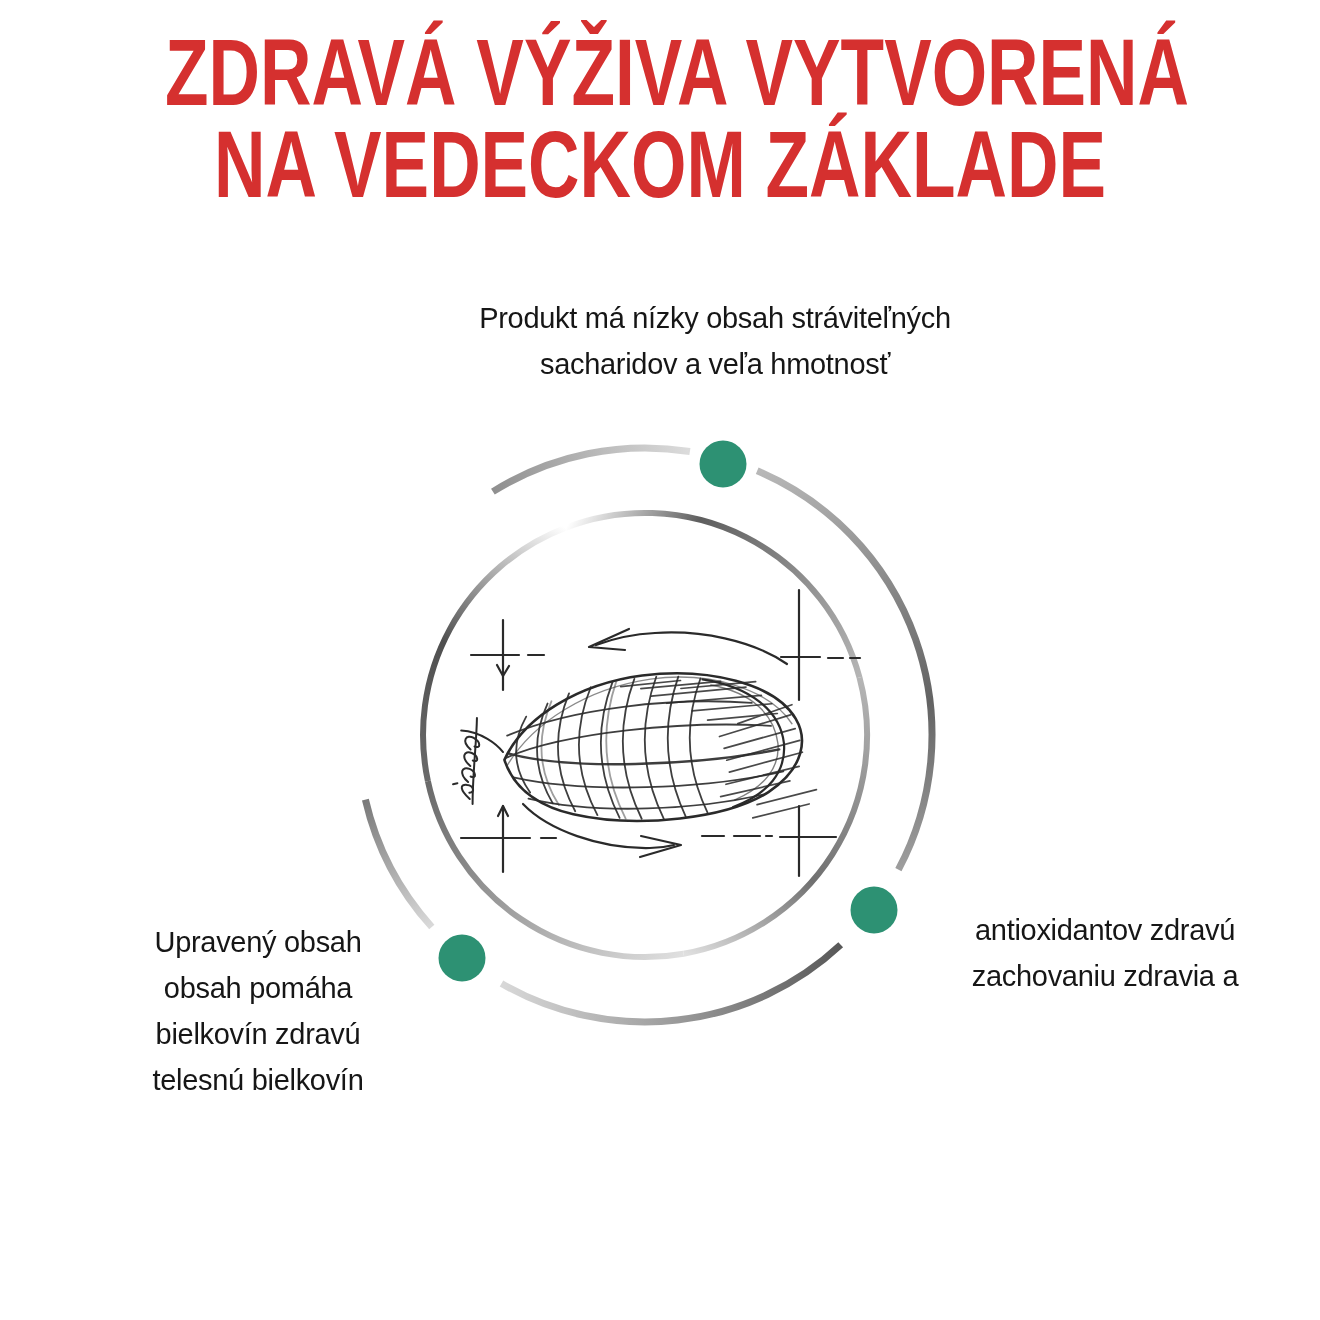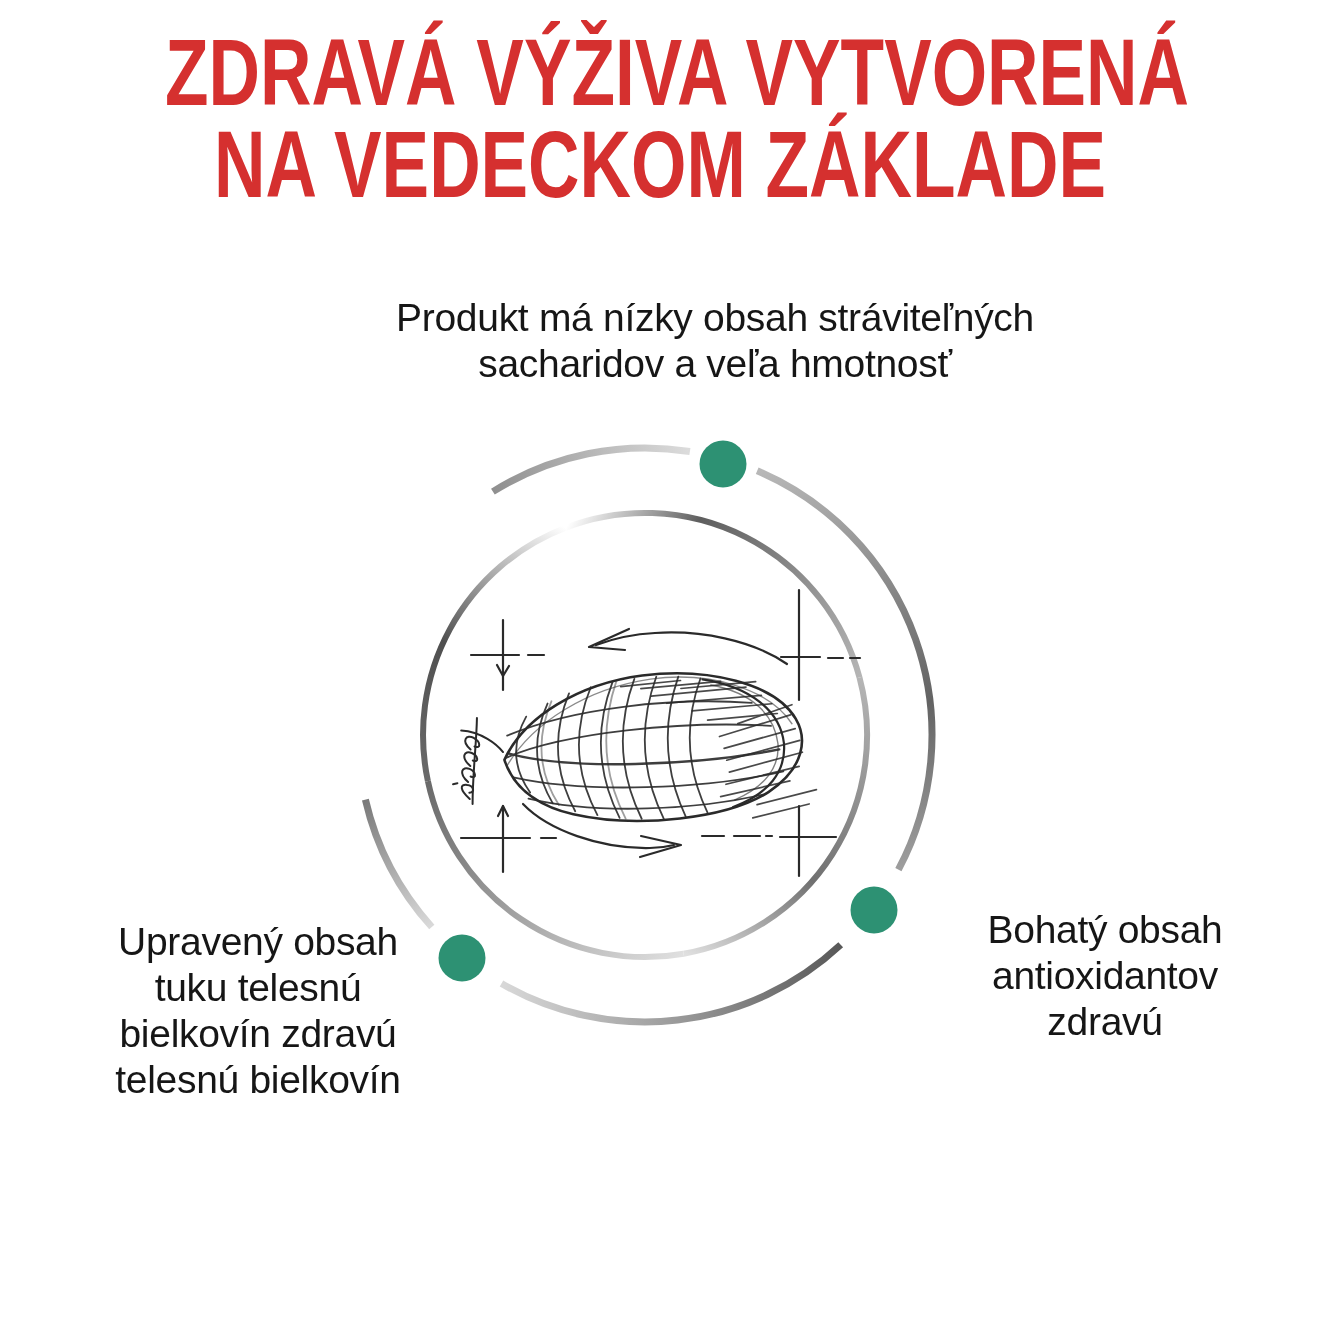--- a/index.html
+++ b/index.html
@@ -8,21 +8,21 @@
     overflow:hidden;font-family:"Liberation Sans",sans-serif;
   }
   .title{
     position:absolute;top:26px;left:0;width:1320px;margin:0;
     text-align:center;color:#d5302f;font-weight:bold;font-size:95px;
     line-height:92px;letter-spacing:0;
     transform:scaleX(0.75);transform-origin:660px 0;
     white-space:nowrap;
   }
   .benefit{
-    position:absolute;color:#161616;font-size:39px;line-height:46px;
+    position:absolute;color:#161616;font-size:29px;line-height:46px;
     text-align:center;letter-spacing:-0.3px;
   }
   .benefit-top{top:295px;left:365px;width:700px;}
   .benefit-left{top:919px;left:88px;width:340px;}
   .benefit-right{top:907px;left:930px;width:350px;}
   .diagram{position:absolute;left:0;top:0;}
   .sk{stroke:#2a2a2a;fill:none;stroke-linecap:round;stroke-linejoin:round;}
 </style>
 </head>
 <body>
@@ -187,23 +187,23 @@
     </g>
   </svg>
 
   <div class="benefit benefit-top">
     <div>Produkt má nízky obsah stráviteľných</div>
     <div>sacharidov a veľa hmotnosť</div>
   </div>
 
   <div class="benefit benefit-left">
     <div>Upravený obsah</div>
-    <div>tuku telesnú</div>
+    <div>obsah pomáha</div>
     <div>bielkovín zdravú</div>
     <div>telesnú bielkovín</div>
   </div>
 
   <div class="benefit benefit-right">
-    <div>Bohatý obsah</div>
     <div>antioxidantov zdravú</div>
+    <div>zachovaniu zdravia a</div>
   </div>
 
 </div>
 
 </body></html>

